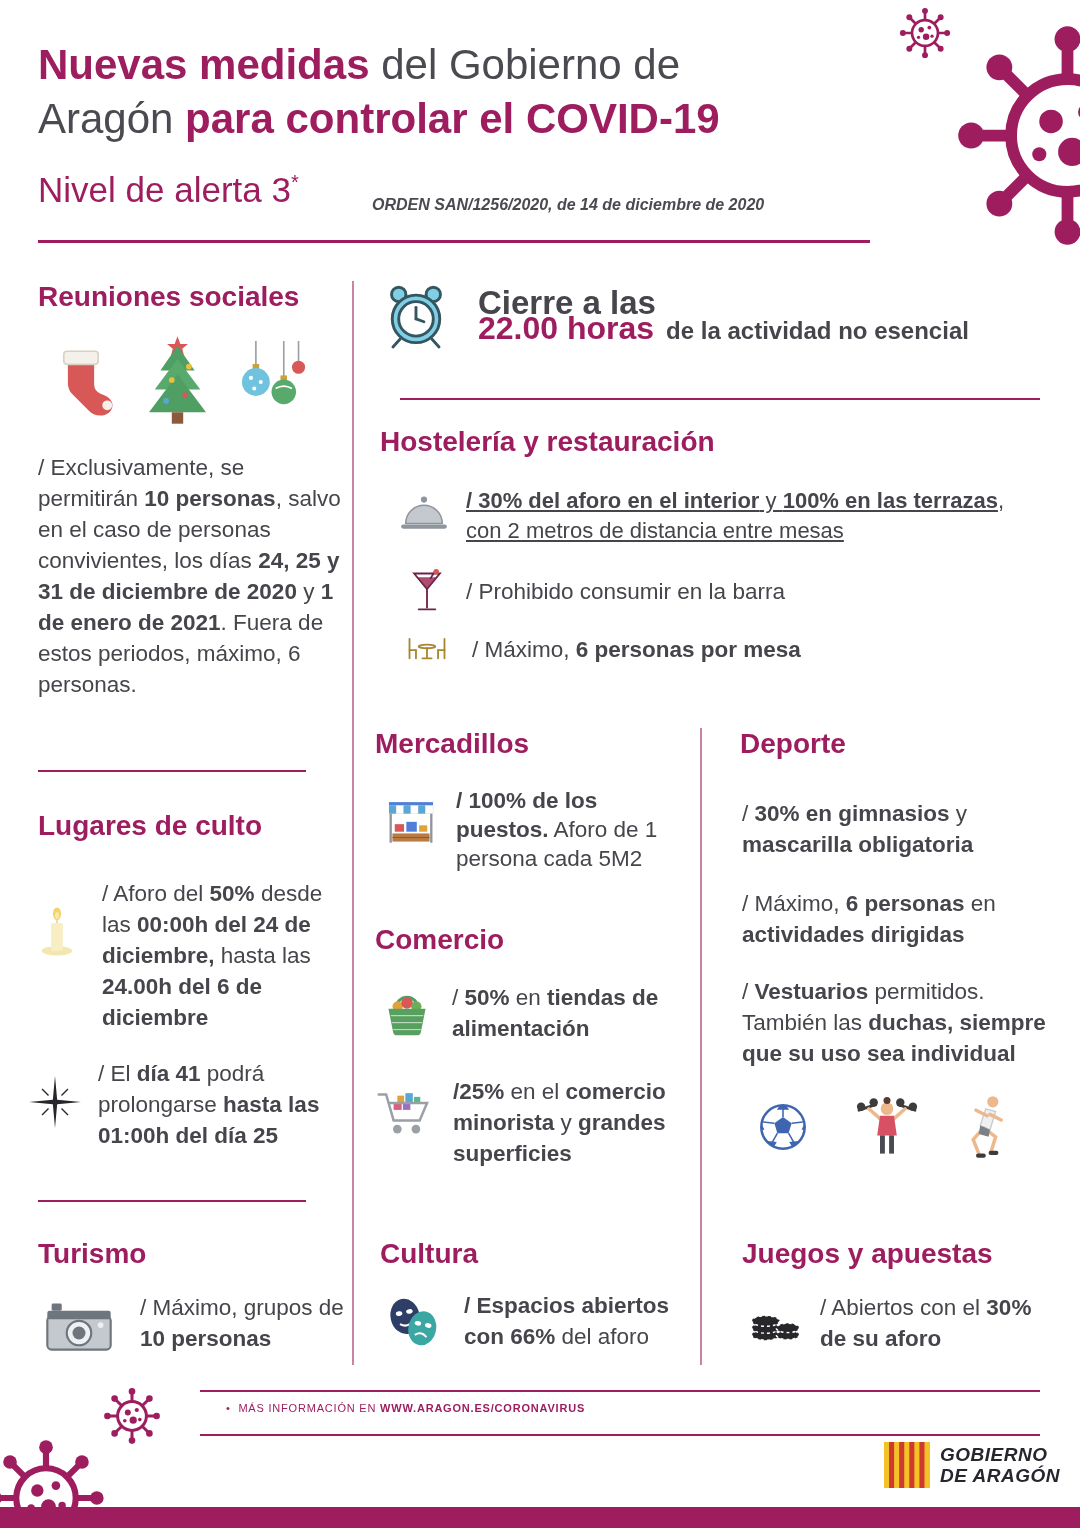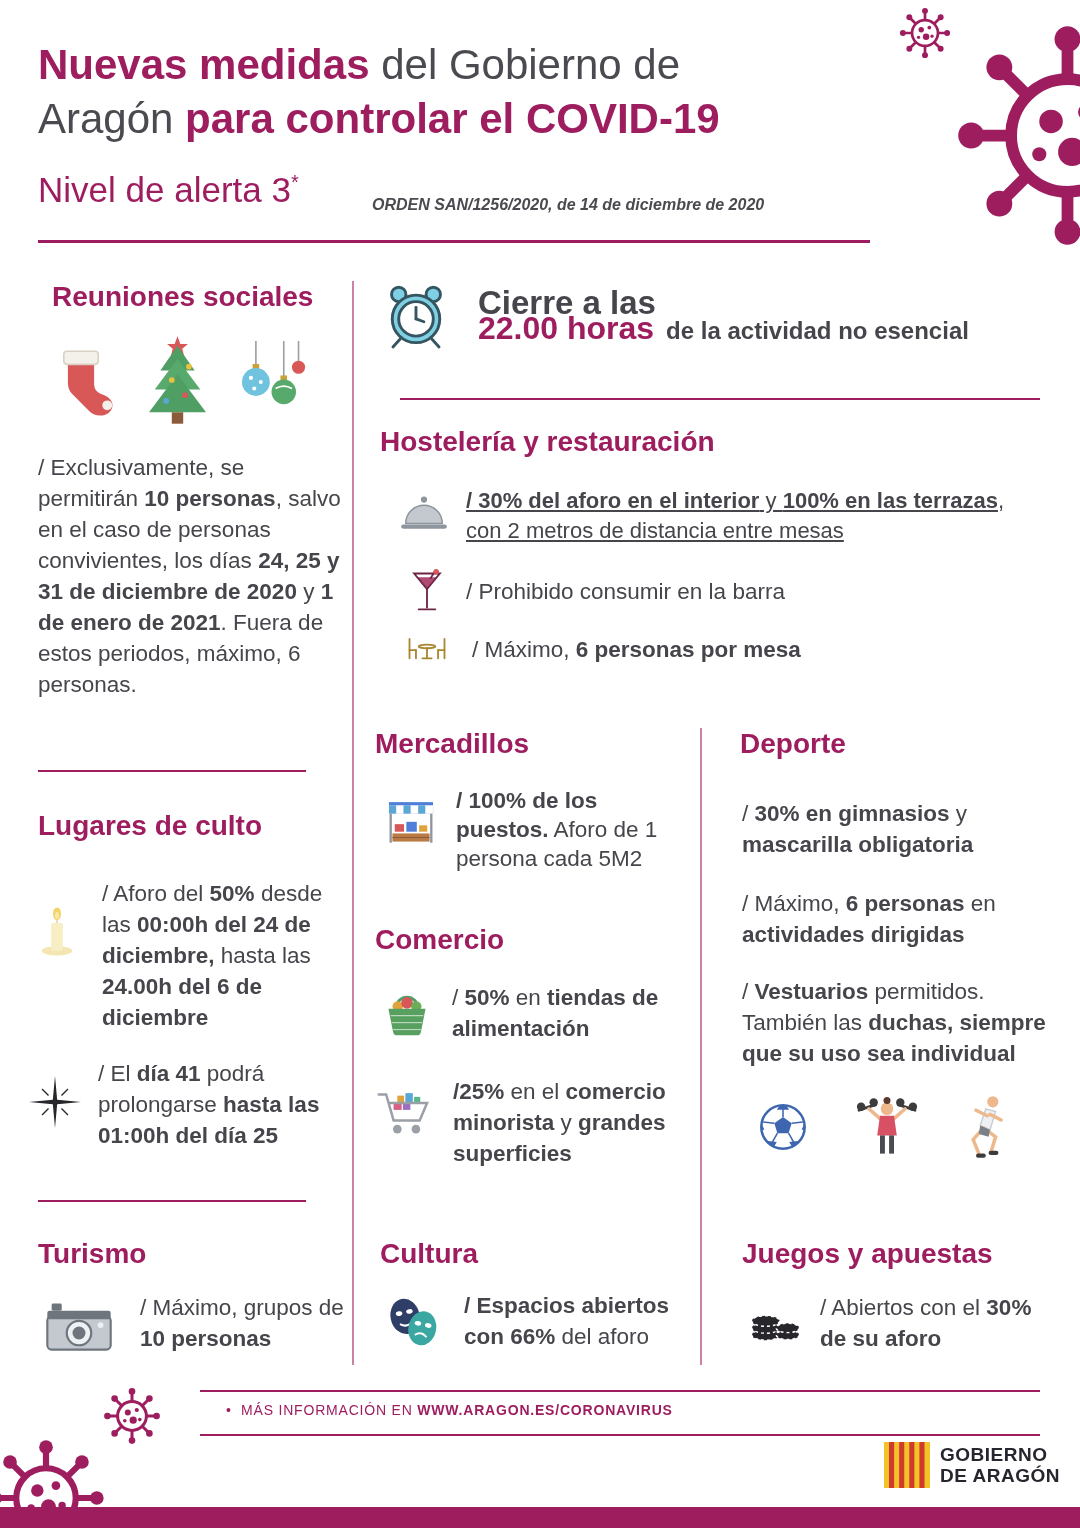--- a/index.html
+++ b/index.html
@@ -17,23 +17,23 @@
   .body-text{font-size:22.5px;line-height:31px;color:var(--text);}
   .body-text-sm{font-size:22.5px;line-height:29px;color:var(--text);}
   .hrule{background:var(--accent);}
   .vrule{background:rgba(157,29,95,.55);width:2px;}
   .item{display:flex;gap:16px;align-items:flex-start;}
   .item .ic{flex:0 0 auto;}
   .time-row{display:flex;align-items:baseline;gap:12px;}
   .time{font-size:32px;font-weight:800;color:var(--accent);}
   .time-suffix{font-size:24px;font-weight:700;color:var(--text);}
   .closing-label{font-size:33px;font-weight:700;color:var(--text);}
-  .footer-info{font-size:14px;letter-spacing:.8px;color:var(--accent);font-weight:500;}
+  .footer-info{font-size:11px;letter-spacing:.8px;color:var(--accent);font-weight:500;}
   .footer-info b{font-weight:800;}
-  .logo{display:flex;gap:10px;align-items:center;}
+  .logo{display:flex;gap:10px;align-items:center;font-style:italic;}
   .logo-text{font-size:19px;line-height:21px;font-weight:800;color:#26262e;letter-spacing:.5px;}
   .virus{color:var(--accent);}
   .bottom-bar{background:var(--accent);}
 </style>
 </head>
 <body>
 
 <svg width="0" height="0" style="position:absolute" aria-hidden="true">
 <defs>
   <symbol id="i-virus" viewBox="0 0 100 100">
@@ -296,21 +296,21 @@
   <svg class="abs virus" style="left:898px;top:6px;width:54px;height:54px;">
       <use href="#i-virus"></use>
     </svg>
   <svg class="abs virus" style="left:950px;top:18px;width:235px;height:235px;">
       <use href="#i-virus"></use>
     </svg>
 
   <div class="abs vrule" style="left:352px;top:281px;height:1084px;"></div>
   <div class="abs vrule" style="left:700px;top:728px;height:637px;"></div>
 
-  <div class="abs heading" style="left:52px;top:281px;">Reuniones sociales</div>
+  <div class="abs heading" style="left:38px;top:281px;">Reuniones sociales</div>
   <svg class="abs" style="left:40px;top:338px;width:82px;height:92px;">
       <use href="#i-stocking"></use>
     </svg>
   <svg class="abs" style="left:130px;top:330px;width:95px;height:100px;">
       <use href="#i-tree"></use>
     </svg>
   <svg class="abs" style="left:228px;top:336px;width:82px;height:92px;">
       <use href="#i-baubles"></use>
     </svg>
   <div class="abs body-text" style="left:38px;top:452px;width:305px;"><span>/ Exclusivamente, se permitirán </span><b>10 personas</b><span>, salvo en el caso de personas convivientes, los días </span><b>24, 25 y 31 de diciembre de 2020</b><span> y </span><b>1 de enero de 2021</b><span>. Fuera de estos periodos, máximo, 6 personas.</span></div>

